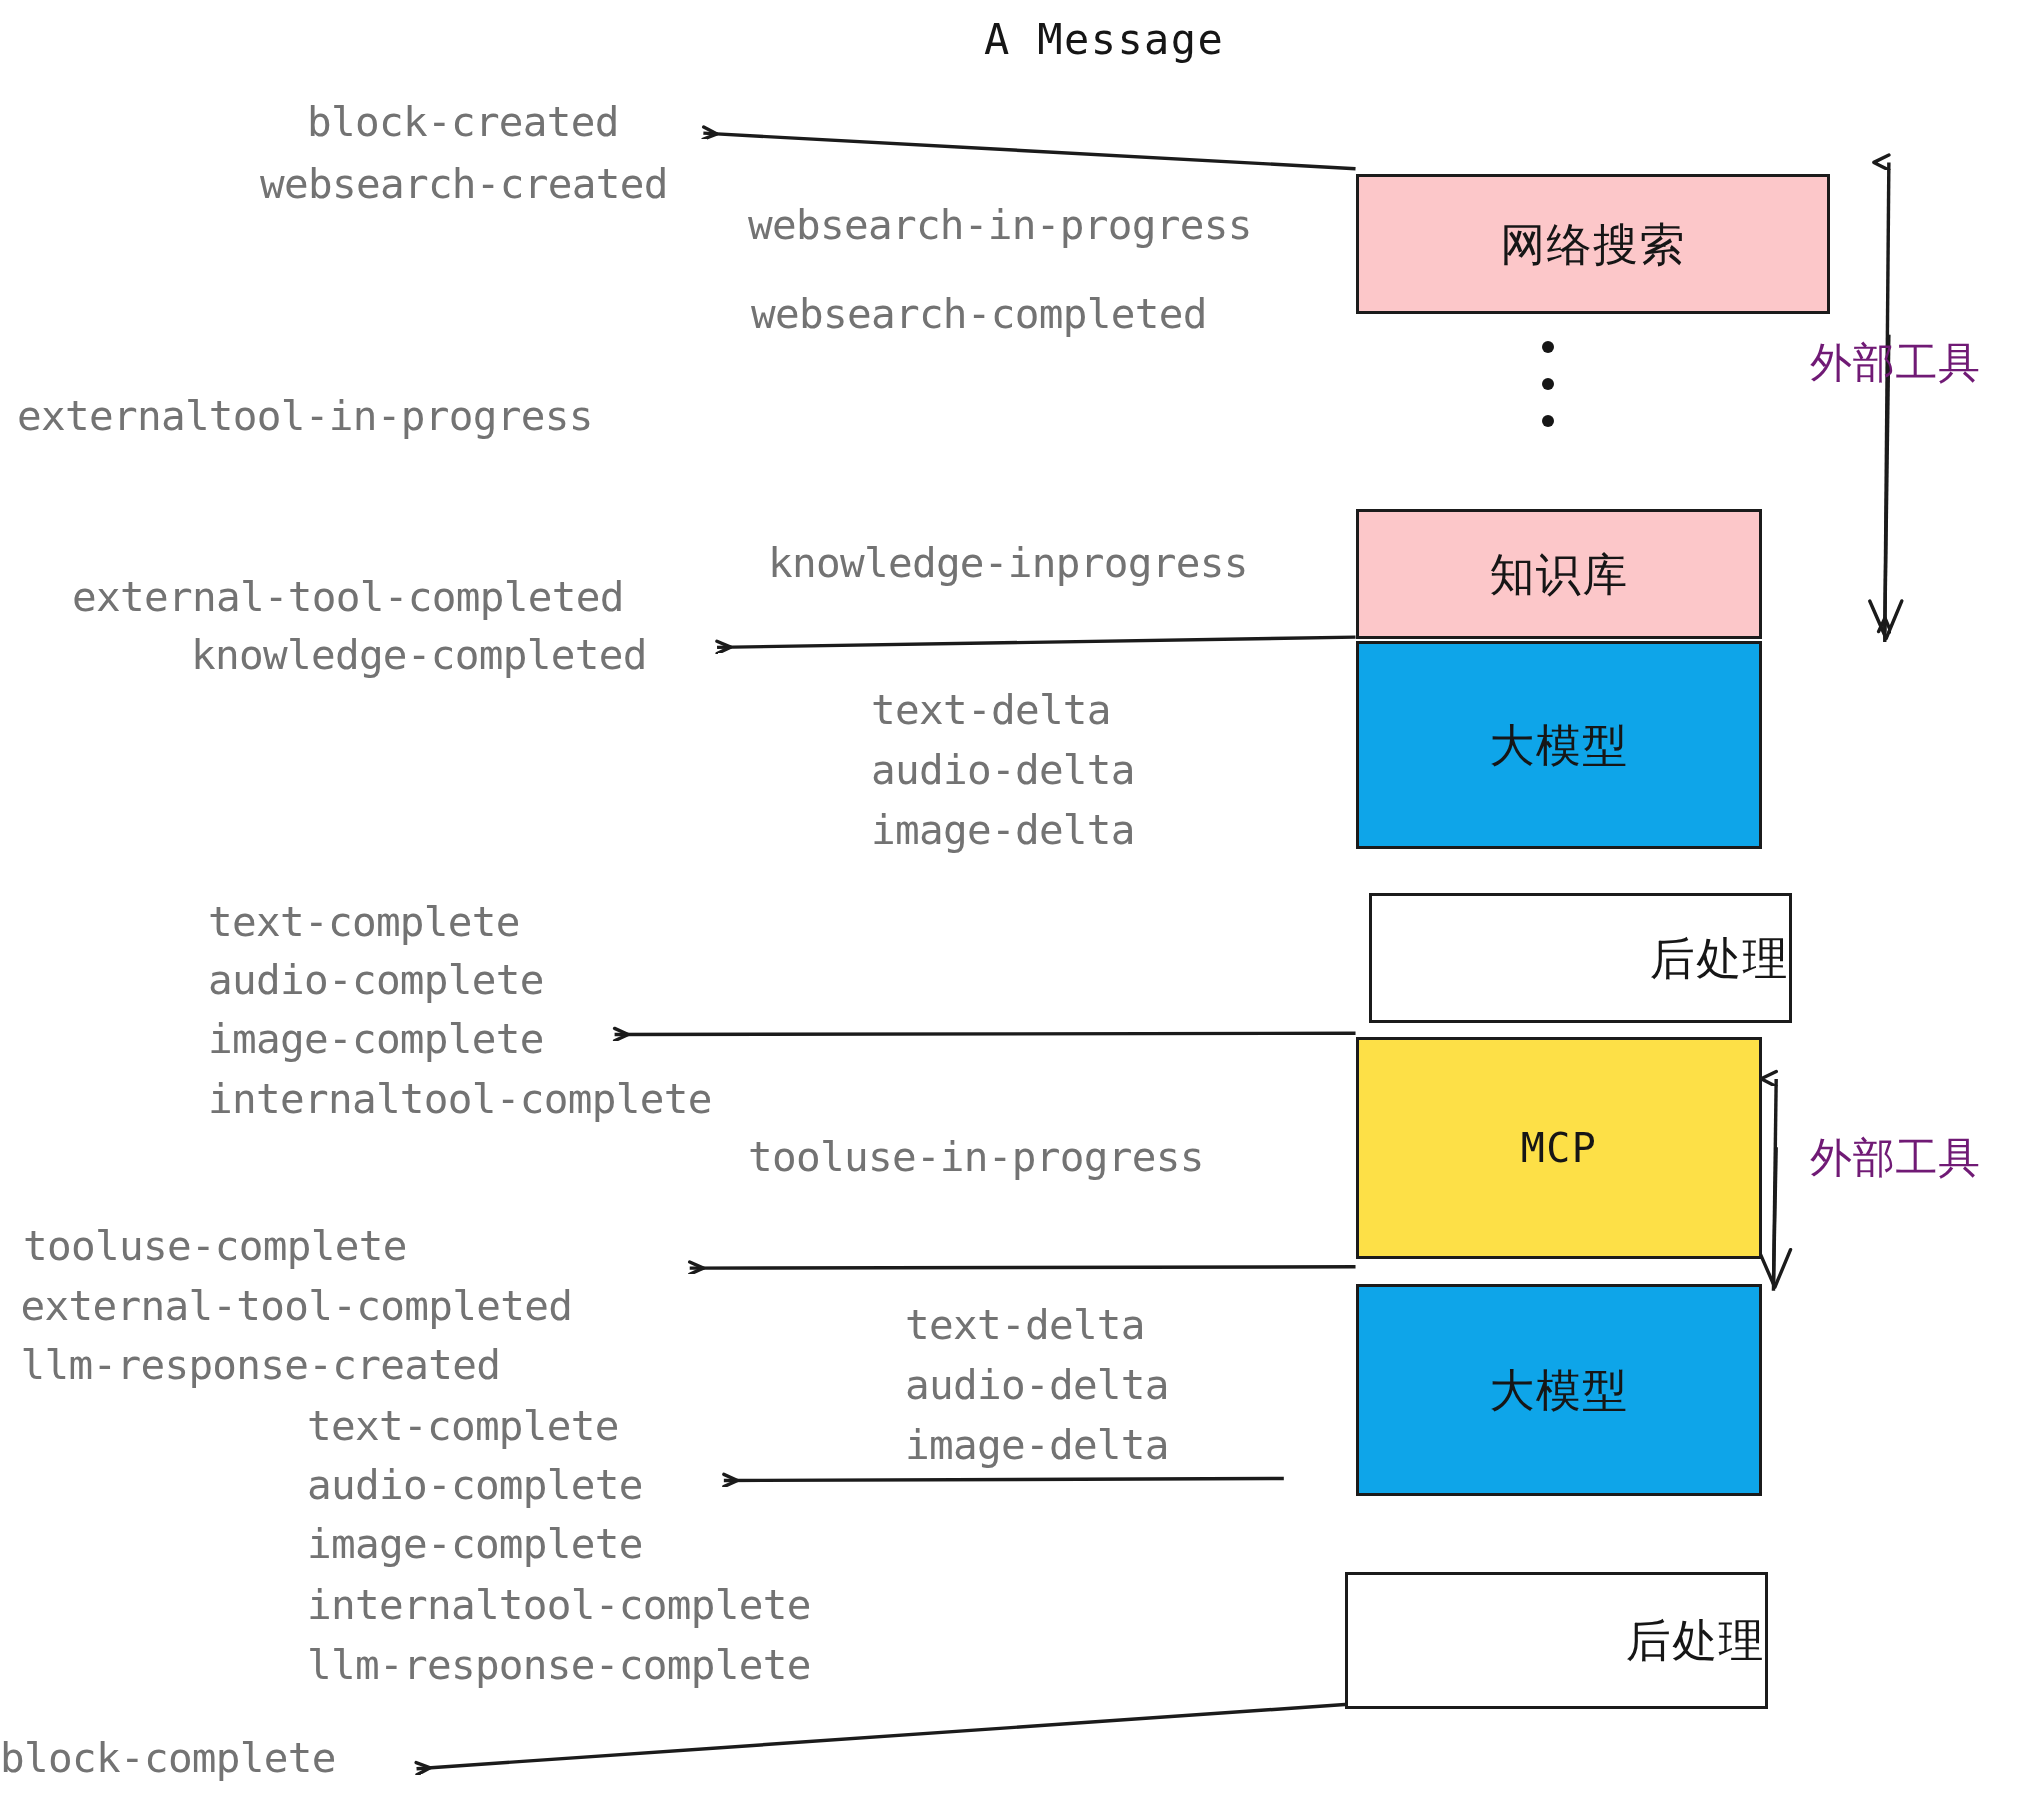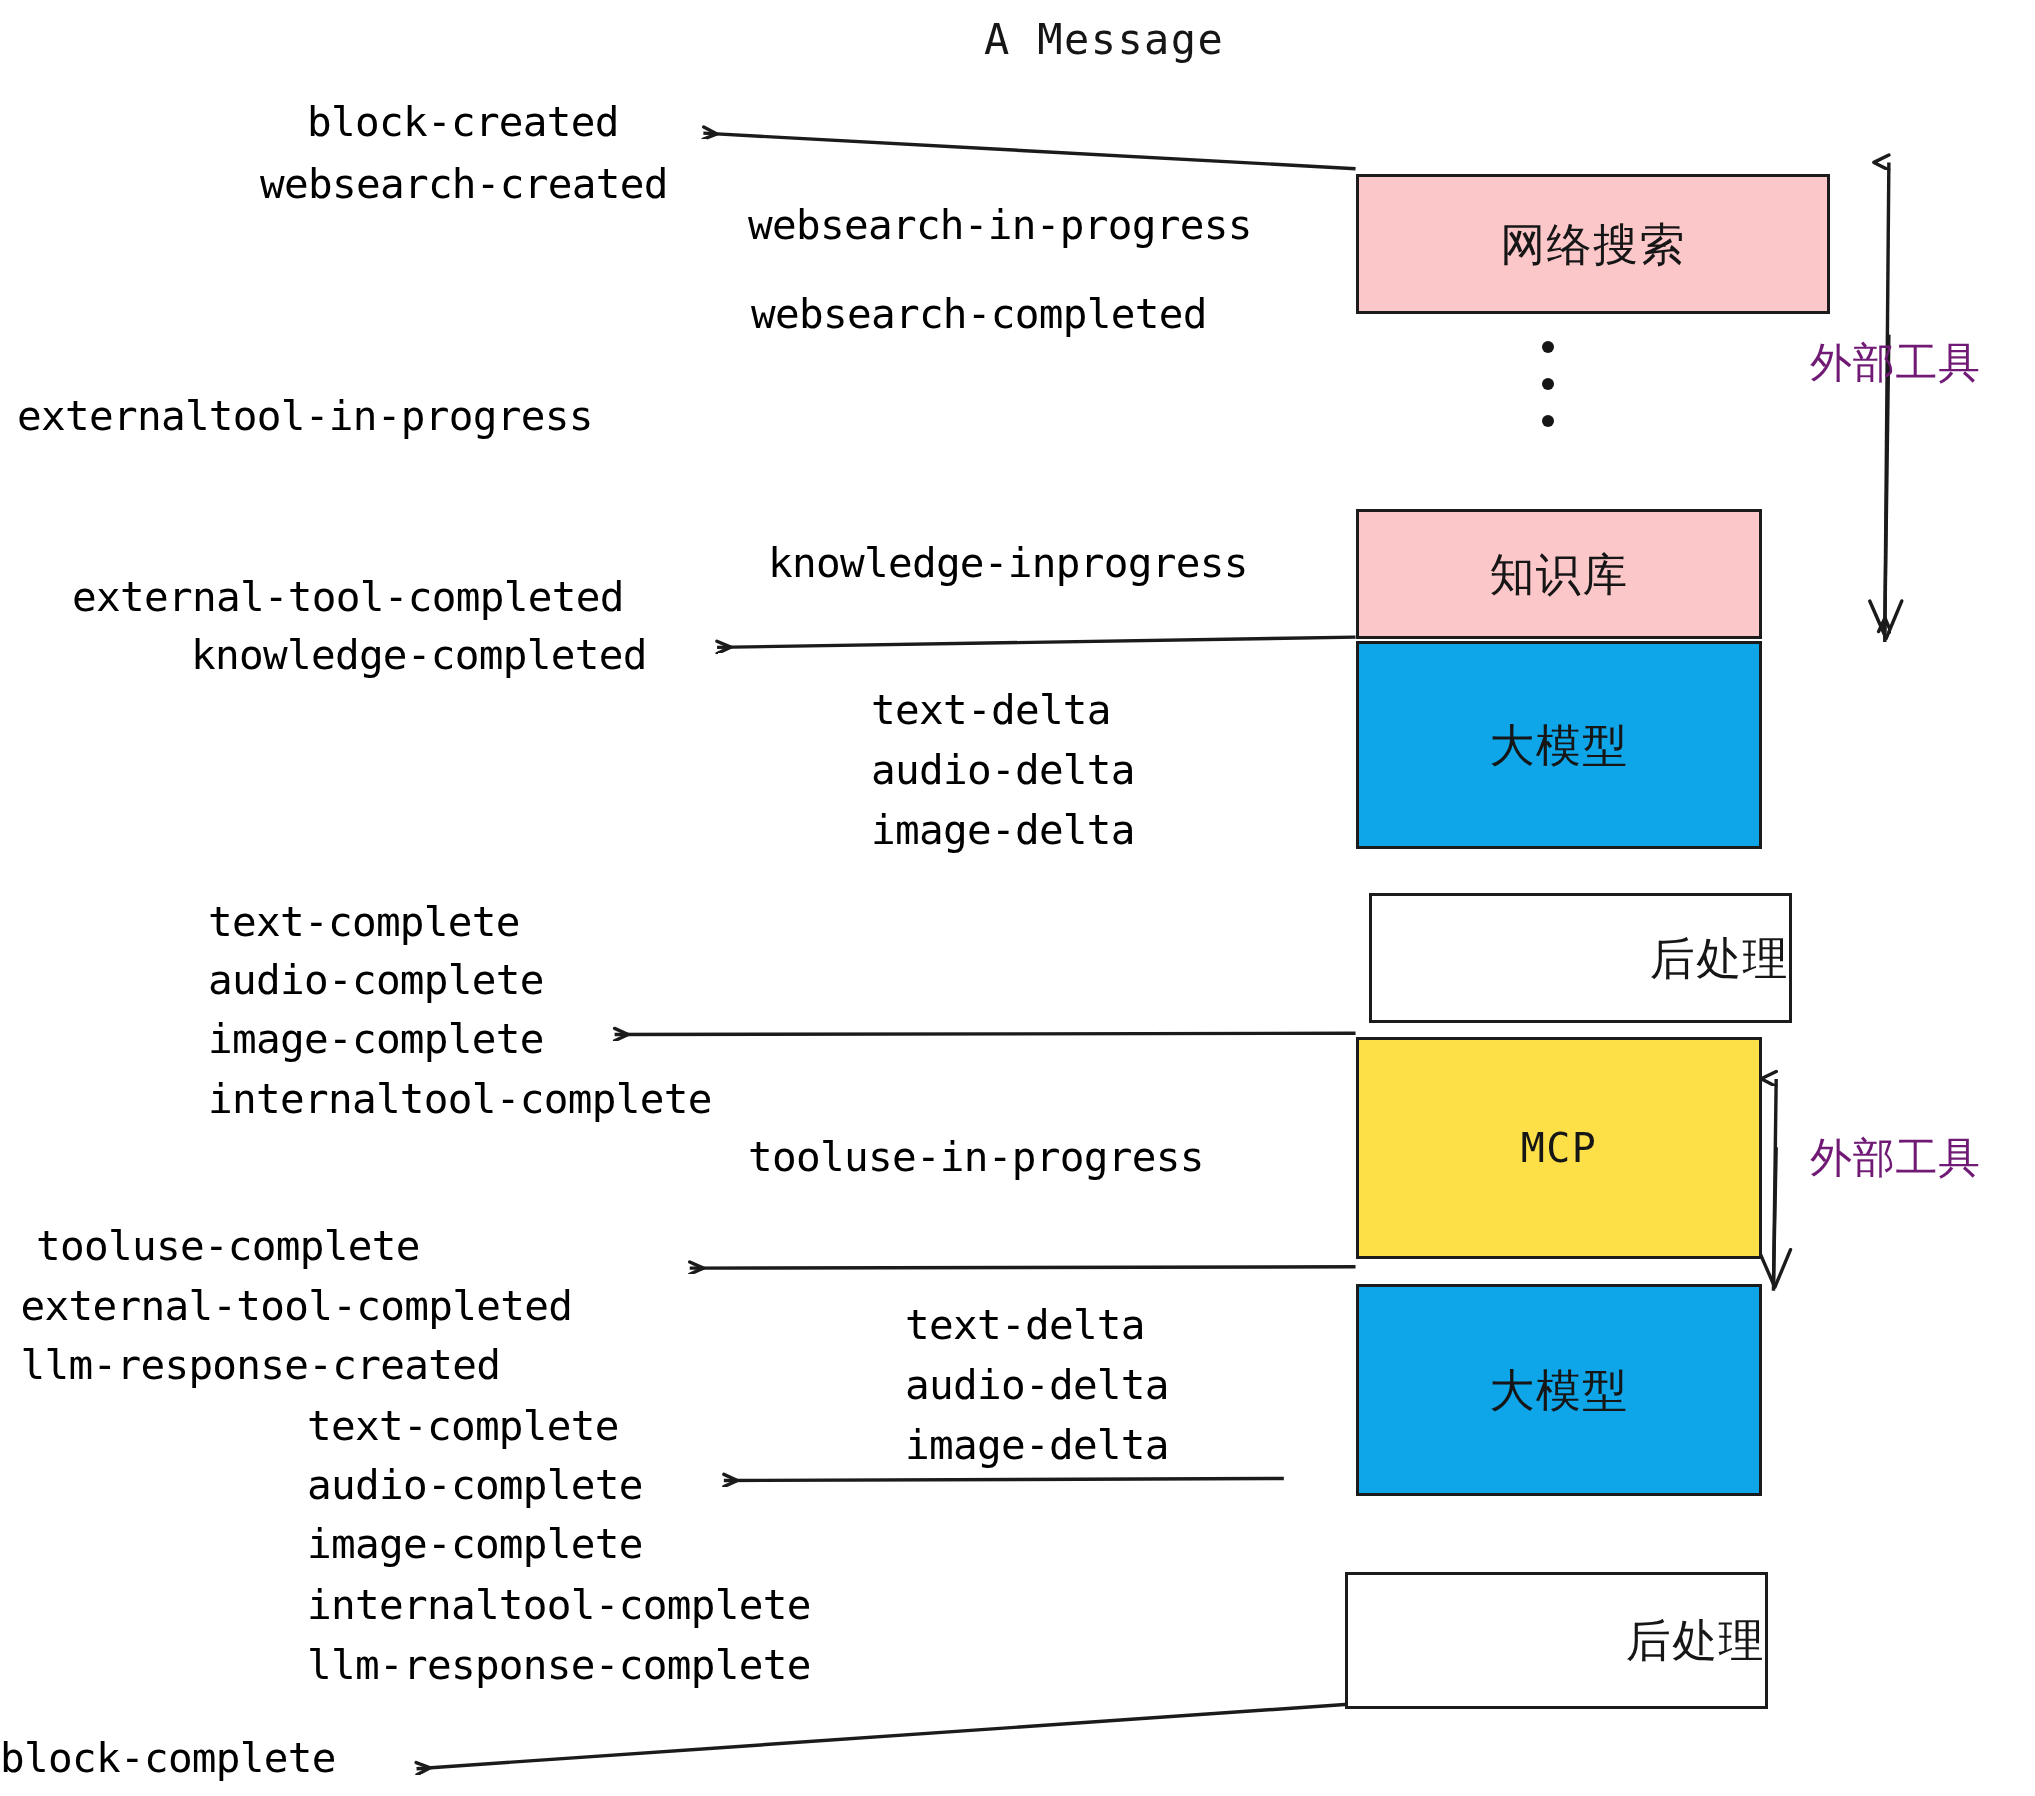--- a/index.html
+++ b/index.html
@@ -19,21 +19,21 @@
     letter-spacing:1.4px;
     color:#161616;
     white-space:nowrap;
   }
   
   .evt{
     position:absolute;
     font-family:"DejaVu Sans Mono", monospace;
     font-size:41px;
     line-height:1.0;
-    color:#000000;
+    color:#737373;
     white-space:nowrap;
     letter-spacing:-0.7px;
   }
 
   
   .box{
     position:absolute;
     border:3.4px solid #1b1b1b;
     box-sizing:border-box;
     display:flex;
@@ -139,21 +139,21 @@
   <div class="evt" style="left:871px;top:750px;">audio-delta</div>
   <div class="evt" style="left:871px;top:810px;">image-delta</div>
 
   <div class="evt" style="left:208px;top:902px;">text-complete</div>
   <div class="evt" style="left:208px;top:960px;">audio-complete</div>
   <div class="evt" style="left:208px;top:1019px;">image-complete</div>
   <div class="evt" style="left:208px;top:1079px;">internaltool-complete</div>
 
   <div class="evt" style="left:748px;top:1137px;">tooluse-in-progress</div>
 
-  <div class="evt" style="left:36px;top:1226px;">tooluse-complete</div>
+  <div class="evt" style="left:23px;top:1226px;">tooluse-complete</div>
   <div class="evt" style="left:20.5px;top:1286px;">external-tool-completed</div>
   <div class="evt" style="left:20.5px;top:1345px;">llm-response-created</div>
 
   <div class="evt" style="left:905px;top:1305px;">text-delta</div>
   <div class="evt" style="left:905px;top:1365px;">audio-delta</div>
   <div class="evt" style="left:905px;top:1425px;">image-delta</div>
 
   <div class="evt" style="left:307px;top:1406px;">text-complete</div>
   <div class="evt" style="left:307px;top:1465px;">audio-complete</div>
   <div class="evt" style="left:307px;top:1524px;">image-complete</div>

